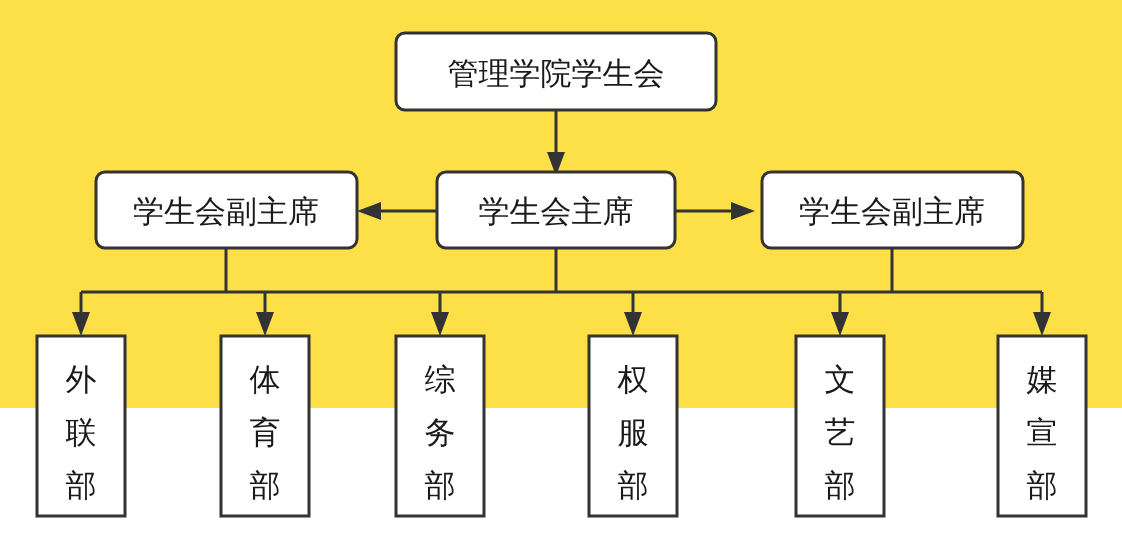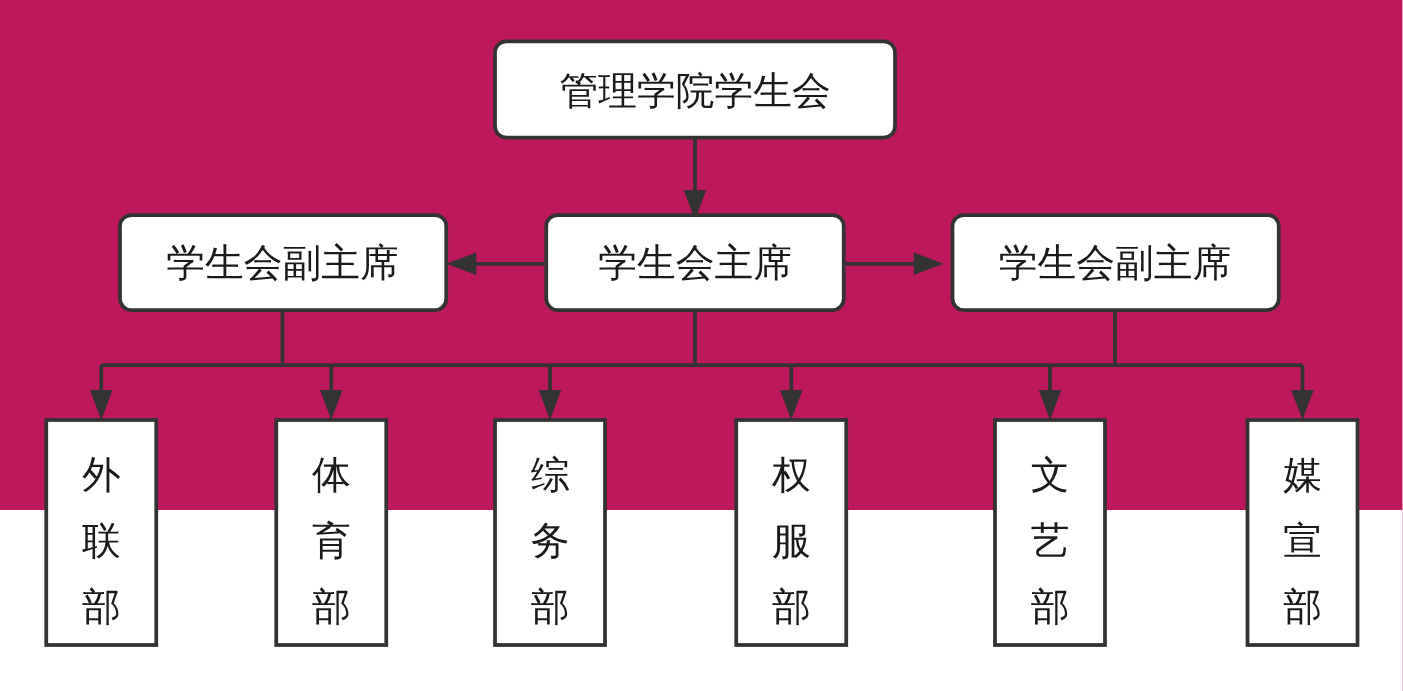--- a/index.html
+++ b/index.html
@@ -10,21 +10,21 @@
   body {
     width: 1122px;
     height: 553px;
     font-family: "DejaVu Sans", "Liberation Sans", sans-serif;
     overflow: hidden;
   }
   #chart-root {
     position: relative;
     width: 1122px;
     height: 408px;
-    background: #be185d;
+    background: #fde047;
   }
   svg#org-svg {
     display: block;
     width: 1122px;
     height: 553px;
   }
   .node-box {
     fill: #ffffff;
     stroke: #333333;
     stroke-width: 3;

